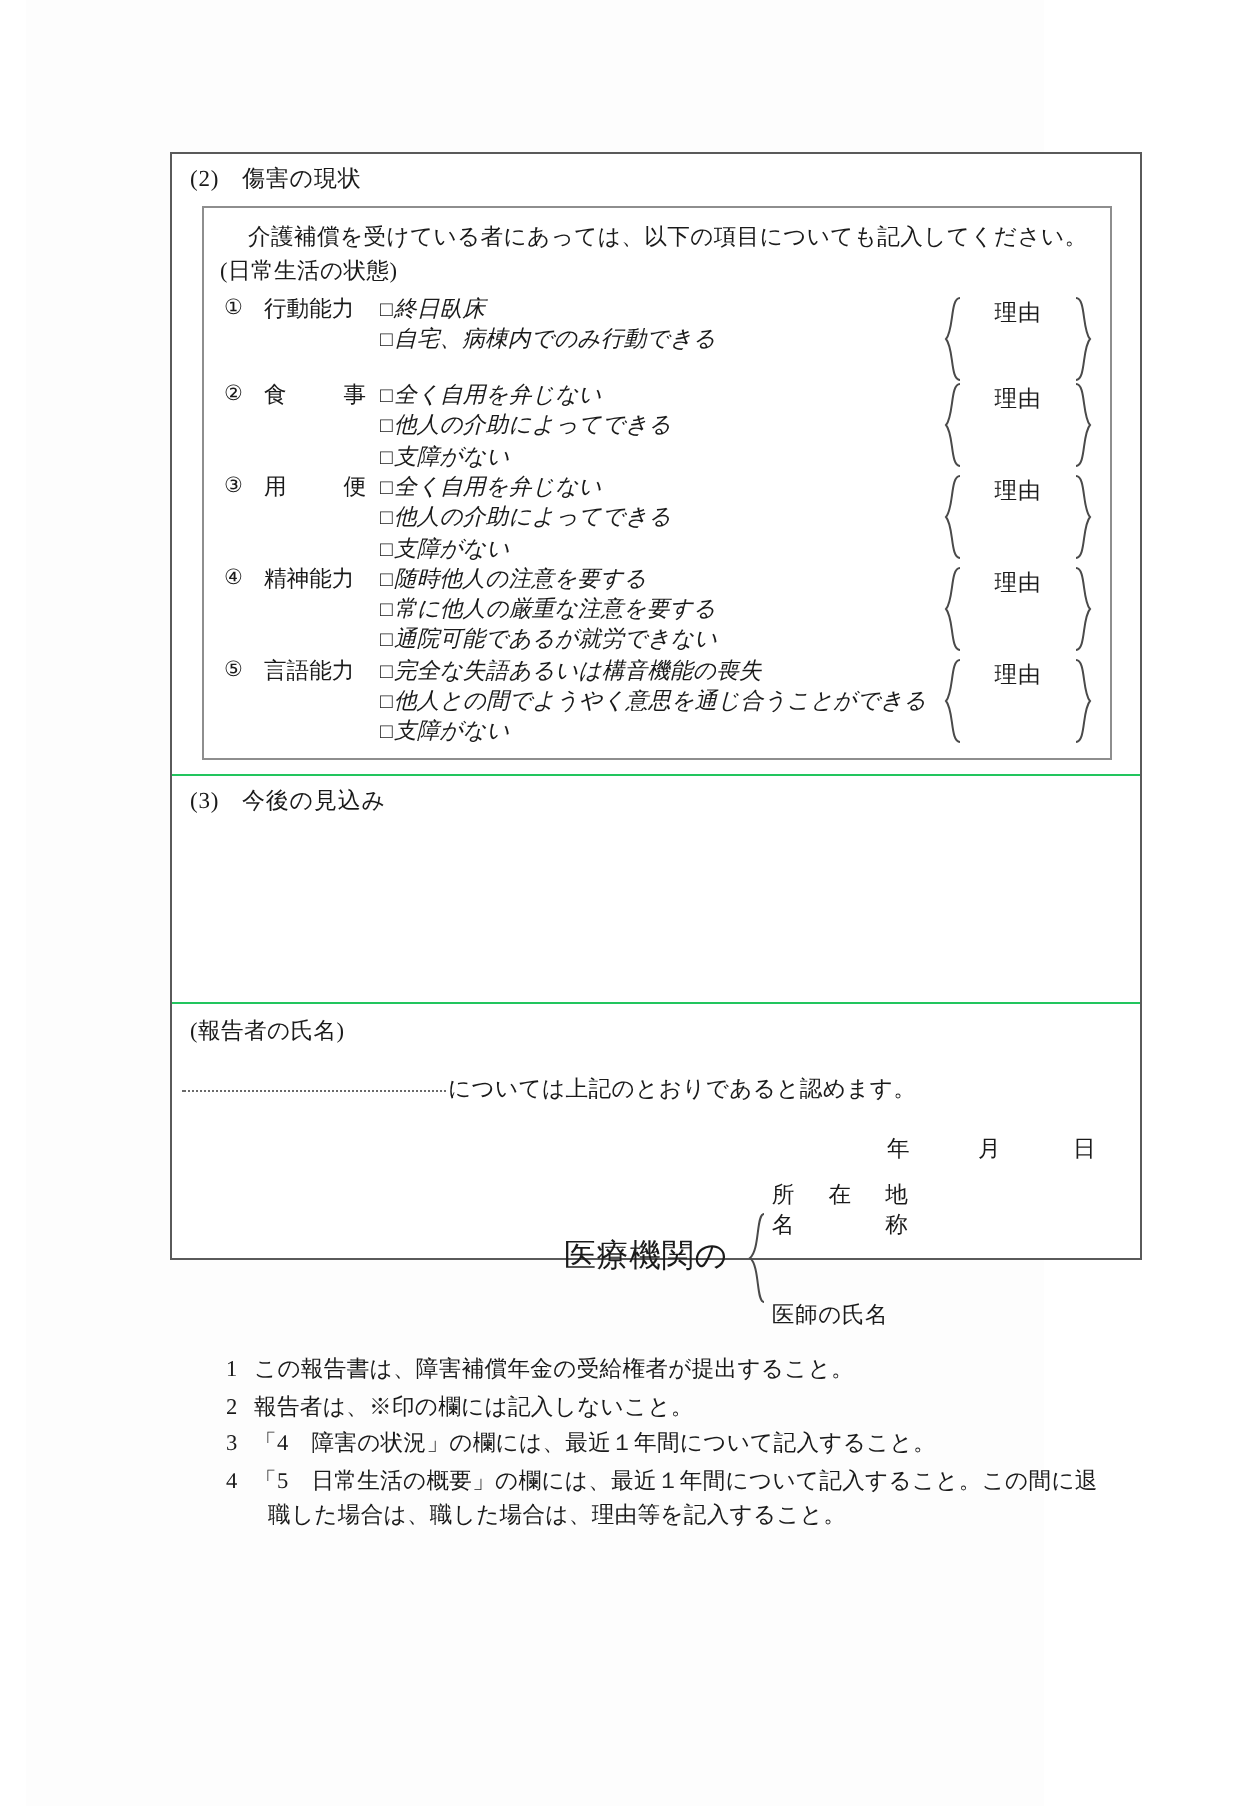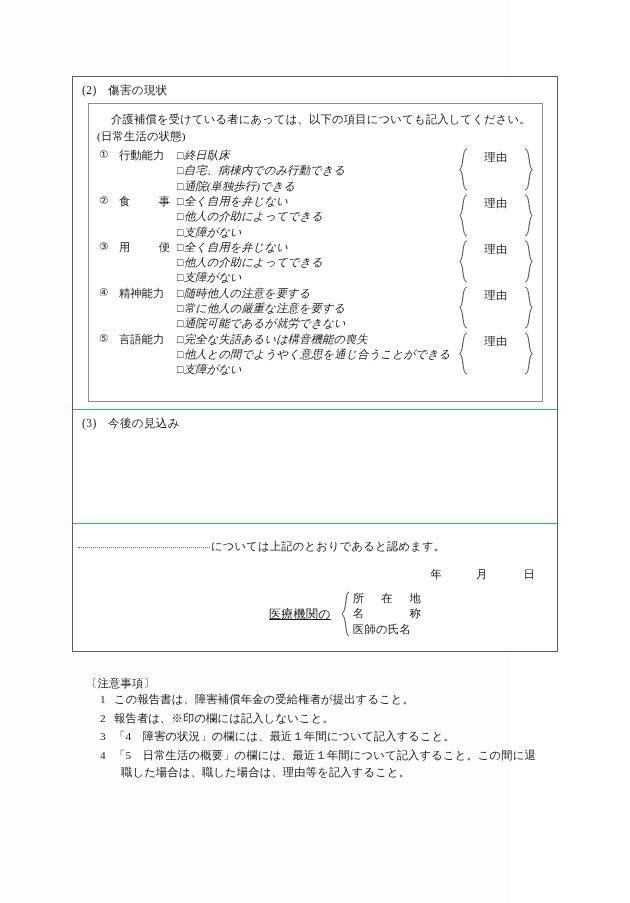--- a/index.html
+++ b/index.html
@@ -11,21 +11,21 @@
     width: 630px;
     height: 903px;
     position: relative;
     font-family: "Liberation Serif", "DejaVu Serif", serif;
     color: #1a1a1a;
     overflow: hidden;
   }
 
   .page {
     position: absolute;
-    left: 0; top: 0;
+    left: 13px; top: 0;
     width: 509px;
     height: 903px;
     background: #fdfdfd;
   }
 
   
   .form-box {
     position: absolute;
     left: 72px;
     top: 76px;
@@ -55,21 +55,21 @@
     width: 26px;
   }
 
   
   .sec2 { padding-bottom: 7px; }
 
   .inner-box {
     margin: 0 14px 0 15px;
     border: 1px solid #8e8e8e;
     box-sizing: border-box;
-    padding: 7px 6px 23px 8px;
+    padding: 7px 6px 4px 8px;
     position: relative;
   }
 
   .lead {
     font-size: 11.3px;
     line-height: 1.45;
     text-indent: 14px;
     letter-spacing: 0.2px;
     white-space: nowrap;
   }
@@ -202,26 +202,25 @@
   .date-line .m { margin-right: 36px; }
 
   .inst-block {
     position: relative;
     margin-top: 9px;
     padding-left: 196px;
     display: flex;
     align-items: center;
   }
   .inst-label {
-    font-size: 12px;
+    font-size: 16px;
     line-height: 1;
     white-space: nowrap;
     letter-spacing: 0.3px;
     padding-right: 10px;
-    text-decoration: underline;
   }
   .inst-brace {
     width: 9px;
     height: 46px;
     color: #4a4a4a;
     flex: 0 0 9px;
   }
   .inst-brace svg { display: block; }
   .inst-items {
     padding-left: 3px;
@@ -230,20 +229,21 @@
     font-size: 11.3px;
     line-height: 15.3px;
     white-space: nowrap;
     width: 68px;
     display: flex;
     justify-content: space-between;
   }
   .inst-items .it.plain {
     display: block;
     letter-spacing: 0.3px;
+    margin-top: 30px;
   }
 
   
   .notes {
     position: absolute;
     left: 86px;
     top: 676px;
     width: 480px;
   }
   .notes-title {
@@ -287,21 +287,20 @@
         <div class="subhead">(日常生活の状態)</div>
 
         <div class="abil-list">
 
           <div class="abil-row">
             <div class="abil-mark">①</div>
             <div class="abil-name">行動能力</div>
             <div class="abil-opts">
               <div class="opt"><span class="cb">□</span><span>終日臥床</span></div>
               <div class="opt"><span class="cb">□</span><span>自宅、病棟内でのみ行動できる</span></div>
-              <div class="opt"><span class="cb">□</span><span>通院(単独歩行)できる</span></div>
             </div>
             <div class="reason">
               <span class="brace left">
                   <svg width="10" height="43" viewBox="0 0 10 43">
                     <path d="M9 1 C4 1 6 17 2 21.5 C6 26 4 42 9 42" fill="none" stroke="#4a4a4a" stroke-width="1"></path>
                   </svg>
                 </span>
               <span class="rtext">理由</span>
               <span class="brace right">
                   <svg width="10" height="43" viewBox="0 0 10 43">
@@ -413,20 +412,21 @@
       </div>
     </div>
 
     <div class="section sec3">
       <div class="sec-heading">
         <span class="num">(3)</span><span>今後の見込み</span>
       </div>
     </div>
 
     <div class="section sec4">
+      <div class="reporter-head">(報告者の氏名)</div>
 
       <div class="consent-line">
         <span class="dotline"></span><span>については上記のとおりであると認めます。</span>
       </div>
 
       <div class="date-line">
         <span class="y">年</span><span class="m">月</span><span class="d">日</span>
       </div>
 
       <div class="inst-block">
@@ -447,21 +447,20 @@
               <span>称</span>
             </span>
           <span class="it plain">医師の氏名</span>
         </span>
       </div>
     </div>
 
   </div>
 
   <div class="notes">
-    <div class="notes-title">〔注意事項〕</div>
 
     <div class="note-item">
       <span class="note-num">1</span>
       <span class="note-text">この報告書は、障害補償年金の受給権者が提出すること。</span>
     </div>
     <div class="note-item">
       <span class="note-num">2</span>
       <span class="note-text">報告者は、※印の欄には記入しないこと。</span>
     </div>
     <div class="note-item">

